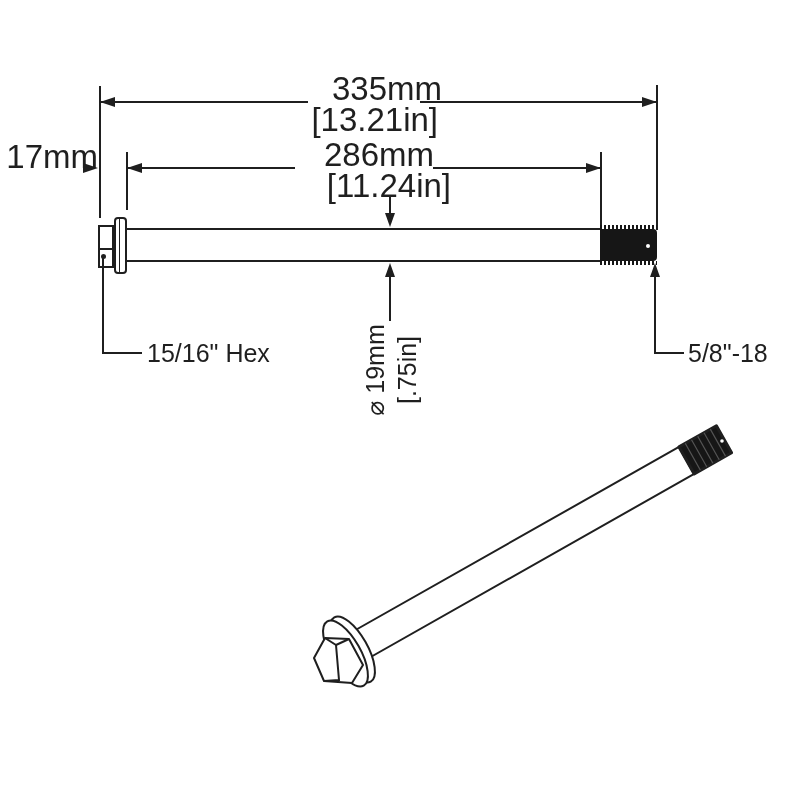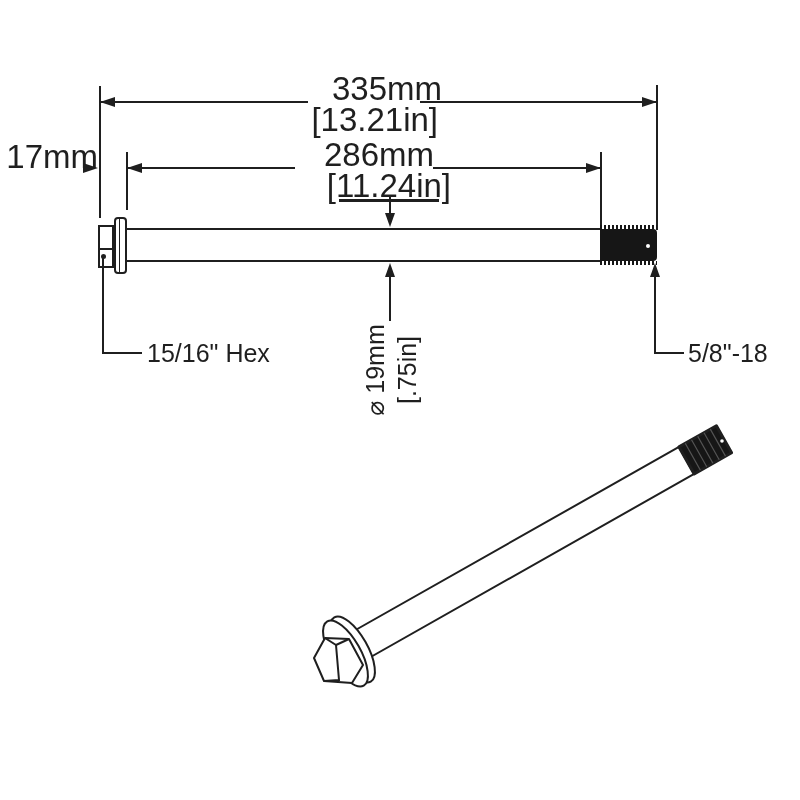--- a/index.html
+++ b/index.html
@@ -37,21 +37,21 @@
   <div class="dim-text" style="left:282px;top:75px;width:160px;">335mm</div>
   <div class="dim-text" style="left:278px;top:106px;width:160px;">[13.21in]</div>
 
   <div class="vline" style="left:126px;top:152px;height:58px;"></div>
   <div class="vline" style="left:600px;top:152px;height:74px;"></div>
   <div class="hline" style="left:127px;top:167px;width:168px;"></div>
   <div class="hline" style="left:433px;top:167px;width:168px;"></div>
   <div class="arr arr-left" style="left:127px;top:163px;"></div>
   <div class="arr arr-right" style="left:586px;top:163px;"></div>
   <div class="dim-text" style="left:274px;top:141px;width:160px;">286mm</div>
-  <div class="dim-text" style="left:291px;top:172px;width:160px;text-decoration:underline;">[11.24in]</div>
+  <div class="dim-text" style="left:291px;top:172px;width:160px;">[11.24in]</div>
 
   <div class="dim-text" style="left:0px;top:143px;width:98px;">17mm</div>
   <div class="arr arr-right" style="left:83px;top:163px;"></div>
 
   <div class="vline" style="left:389px;top:196px;height:20px;"></div>
   <div class="arr arr-down" style="left:385px;top:213px;"></div>
   <div class="arr arr-up" style="left:385px;top:263px;"></div>
   <div class="vline" style="left:389px;top:275px;height:46px;"></div>
   <div class="dia-label">
     <div>⌀ 19mm</div>

